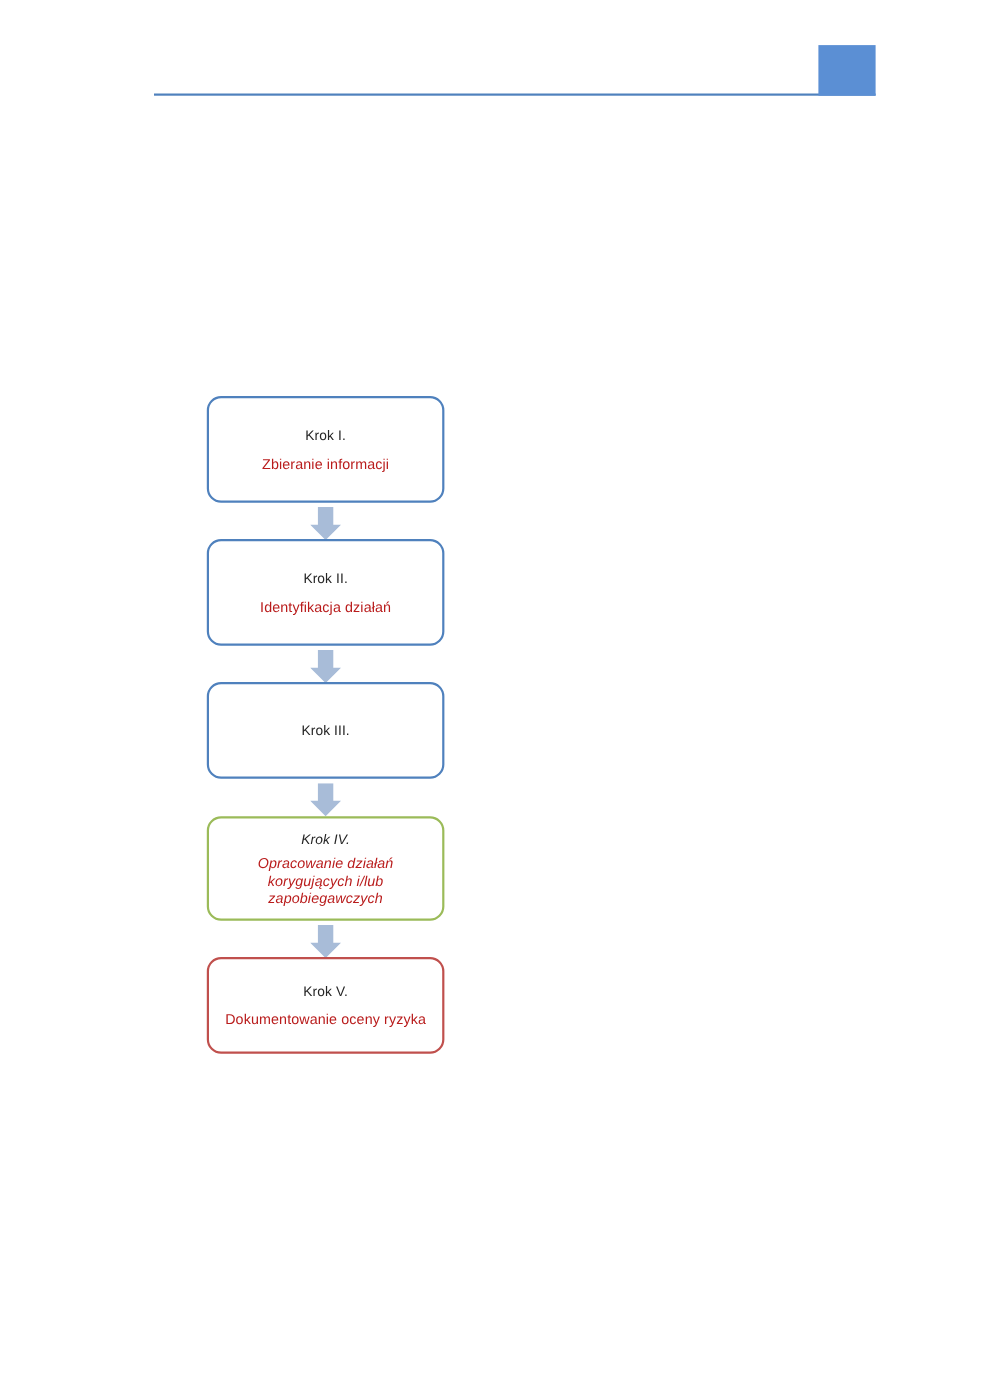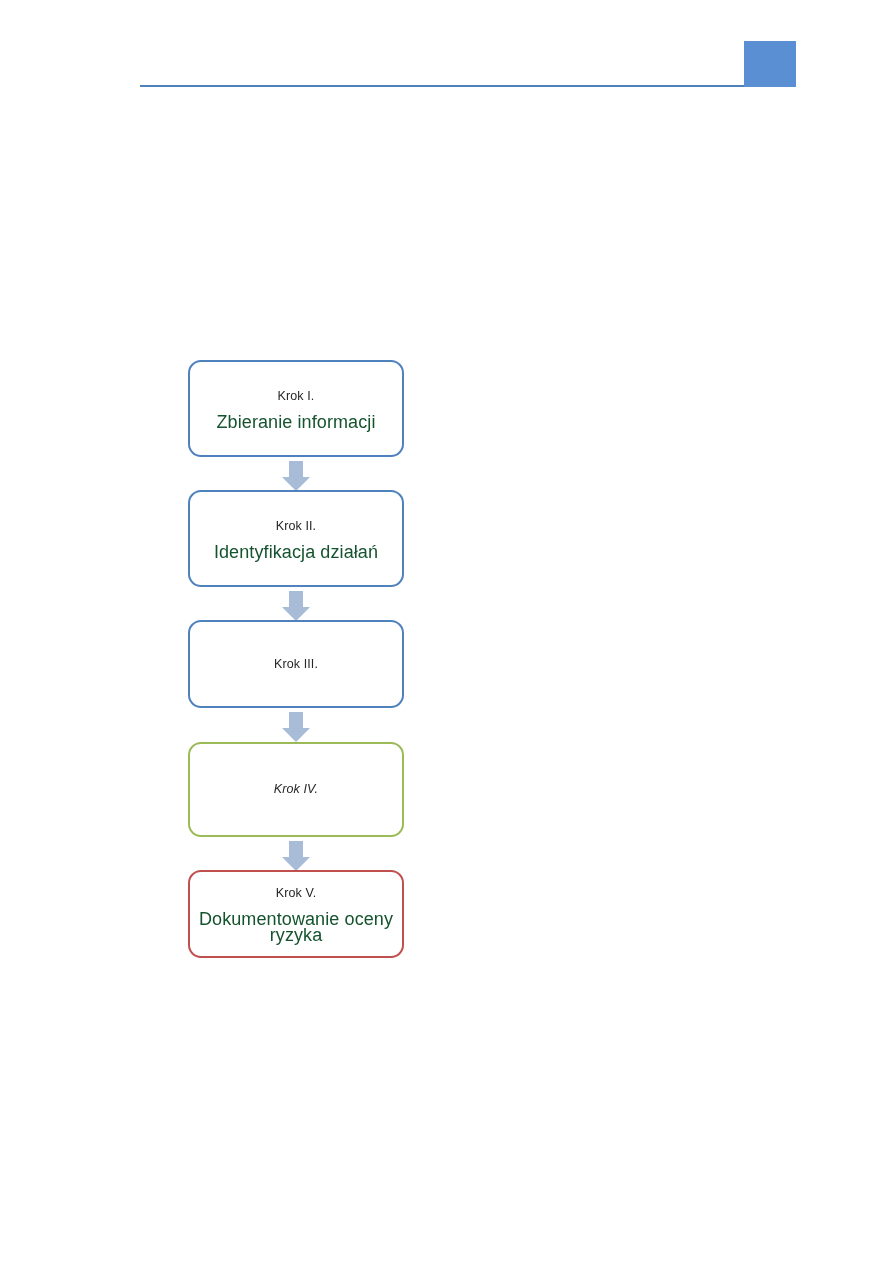--- a/index.html
+++ b/index.html
@@ -65,23 +65,23 @@
   .flow-box.accent-green { border-color: #9BBB59; }
   .flow-box.accent-red   { border-color: #C0504D; }
 
   .box-title {
     font-size: 12.5px;
     line-height: 17px;
     color: #262626;
     letter-spacing: 0.1px;
   }
   .box-body {
-    font-size: 18px;
+    font-size: 13px;
     line-height: 16px;
-    color: #14532d;
+    color: #b91c1c;
     letter-spacing: 0.1px;
     white-space: pre-line;
   }
   .gap-wide .box-body { margin-top: 9px; }
   .gap-tight .box-body { margin-top: 5px; }
 
   
   .flow-arrow {
     position: absolute;
     width: 28px;
@@ -127,20 +127,23 @@
     </div>
 
     <div class="flow-arrow" style="top:352px;">
       <svg viewBox="0 0 28 30" xmlns="http://www.w3.org/2000/svg">
         <polygon points="7,0 21,0 21,16 28,16 14,30 0,16 7,16" fill="#A8BCD8"></polygon>
       </svg>
     </div>
 
     <div class="flow-box accent-green gap-tight" style="top:382px; height:95px;font-style:italic;">
       <div class="box-title">Krok IV.</div>
+      <div class="box-body">Opracowanie działań
+korygujących i/lub
+zapobiegawczych</div>
     </div>
 
     <div class="flow-arrow" style="top:481px;">
       <svg viewBox="0 0 28 30" xmlns="http://www.w3.org/2000/svg">
         <polygon points="7,0 21,0 21,16 28,16 14,30 0,16 7,16" fill="#A8BCD8"></polygon>
       </svg>
     </div>
 
     <div class="flow-box accent-red gap-wide" style="top:510px; height:88px;">
       <div class="box-title">Krok V.</div>

